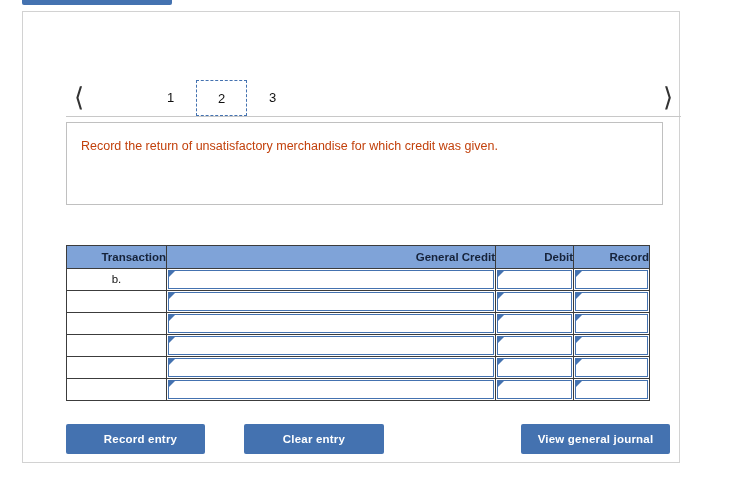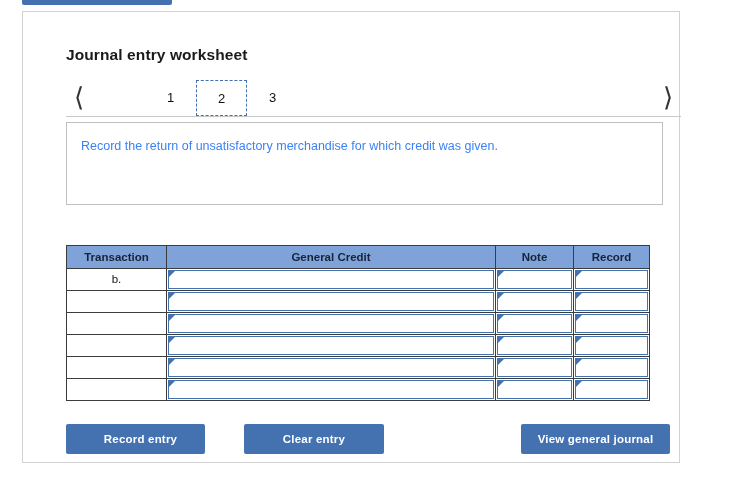--- a/index.html
+++ b/index.html
@@ -113,21 +113,21 @@
     height: 83px;
     background: #ffffff;
     border: 1px solid #c0c0c0;
     box-sizing: border-box;
   }
   .prompt-text {
     position: absolute;
     left: 14px;
     top: 16px;
     font-size: 12.5px;
-    color: #3b82f6;
+    color: #c2410c;
   }
 
   .note {
     position: absolute;
     left: 43px;
     top: 203px;
     font-size: 11px;
     color: #b22222;
   }
 
@@ -139,21 +139,21 @@
     border-collapse: collapse;
     table-layout: fixed;
   }
   .jtable th {
     background: #7fa3d8;
     border: 1px solid #3c3c3c;
     font-size: 11.5px;
     font-weight: bold;
     color: #16233a;
     height: 22px;
-    text-align: center;
+    text-align: right;
     padding: 0;
   }
   .jtable td {
     border: 1px solid #3c3c3c;
     height: 21px;
     padding: 0;
     background: #ffffff;
     position: relative;
   }
   .col-trans { width: 99px; }
@@ -210,21 +210,20 @@
 </style>
 </head>
 <body>
 
 <div id="root">
 
   <div class="top-tab-strip"></div>
 
   <div class="card">
 
-    <div class="worksheet-title">Journal entry worksheet</div>
 
     <div class="pager">
       <div class="chev chev-left">⟨</div>
 
       <div class="page-num" style="left:79px;">1</div>
       <div class="page-num active" style="left:130px;">2</div>
       <div class="page-num" style="left:181px;">3</div>
 
       <div class="chev chev-right">⟩</div>
 
@@ -234,21 +233,21 @@
     <div class="prompt-box">
       <div class="prompt-text">Record the return of unsatisfactory merchandise for which credit was given.</div>
     </div>
 
 
     <table class="jtable">
       <thead>
         <tr>
           <th class="col-trans">Transaction</th>
           <th class="col-gj">General Credit</th>
-          <th class="col-debit">Note</th>
+          <th class="col-debit">Debit</th>
           <th class="col-credit">Record</th>
         </tr>
       </thead>
       <tbody>
         <tr>
           <td class="col-trans">
             <div class="cell-label">b.</div>
           </td>
           <td class="col-gj">
               <div class="field"></div>

